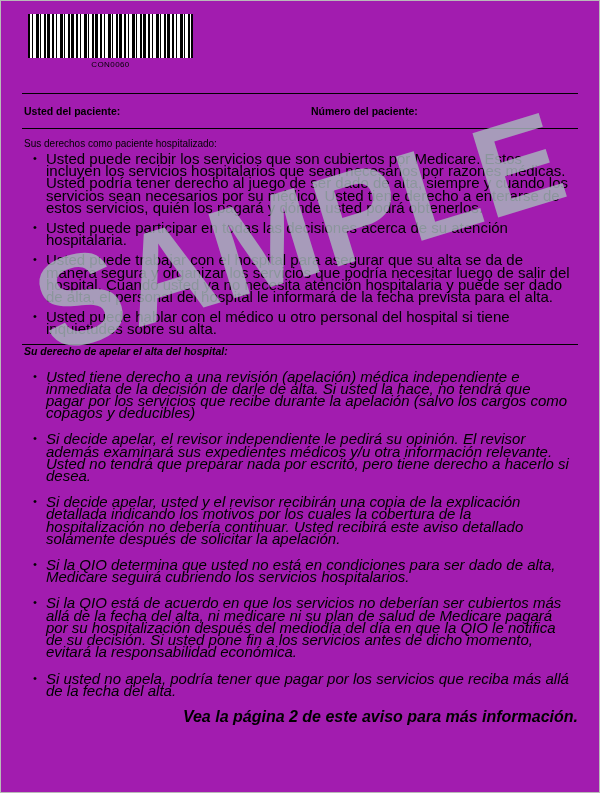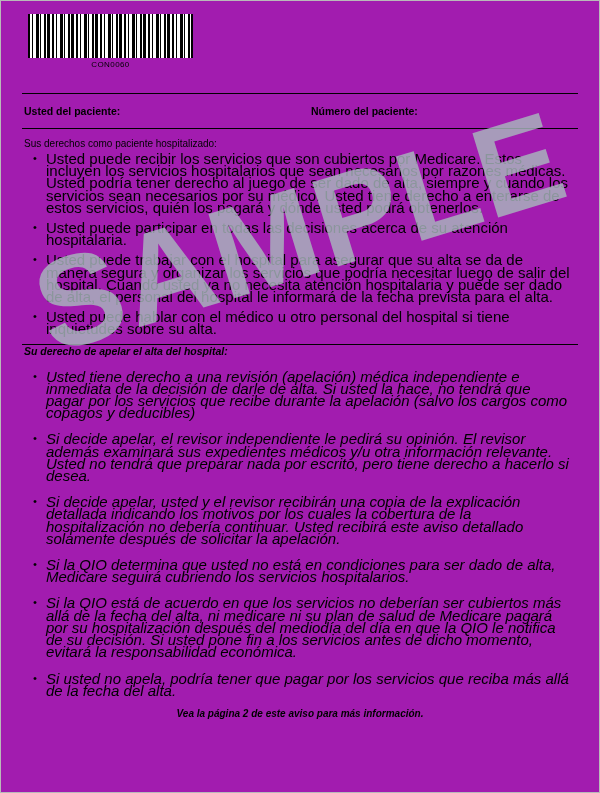--- a/index.html
+++ b/index.html
@@ -113,24 +113,24 @@
   ul.bullets li::before {
     content: "\2022";
     position: absolute;
     left: -13px;
     top: -1px;
     font-size: 11px;
   }
   ul.bullets.italic li { font-style: italic; margin-top: 14px; }
 
   .notice {
-    text-align: center;
+    text-align: right;
     font-weight: bold;
     font-style: italic;
-    font-size: 10px;
+    font-size: 16px;
     margin-top: 11px;
     margin-bottom: 6px;
   }
 
   
   .footer {
     position: absolute;
     left: 2px;
     right: 2px;
     bottom: 4px;

